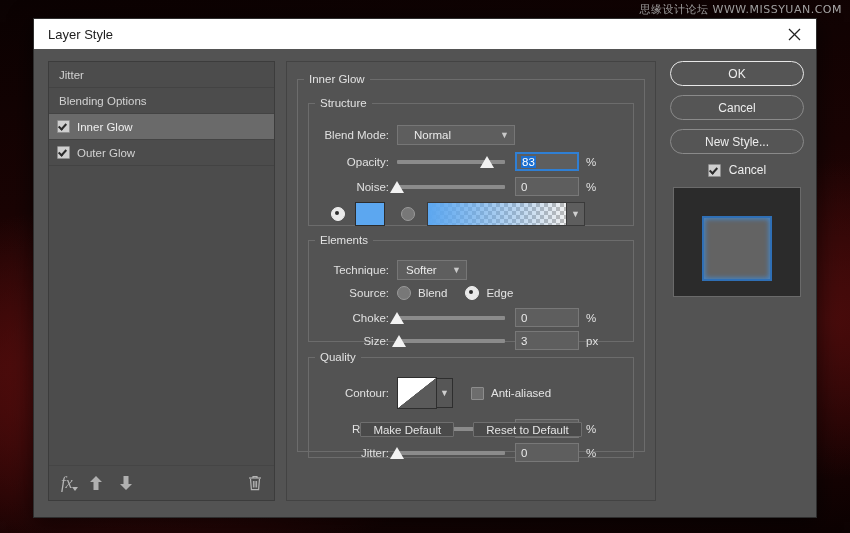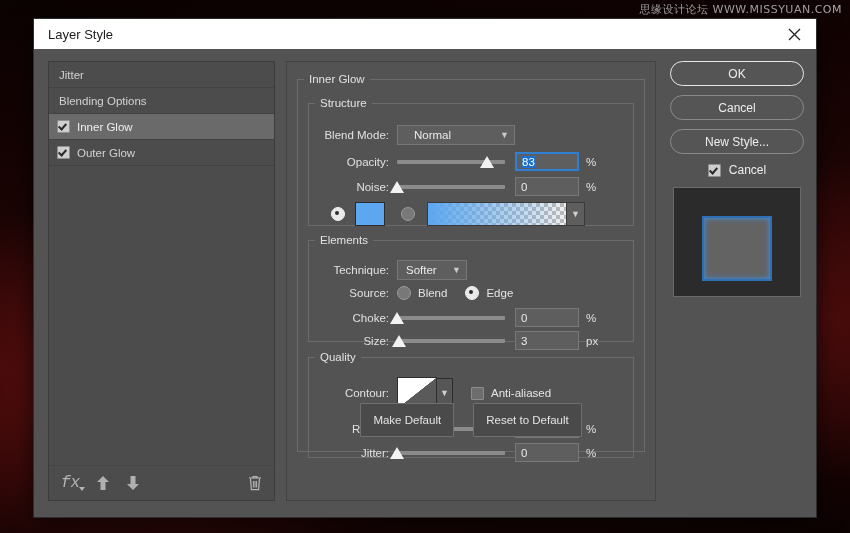--- a/index.html
+++ b/index.html
@@ -141,21 +141,21 @@
     position: relative;
   }
   .footer-icon {
     color: #b5b5b5;
     cursor: pointer;
     display: flex;
     align-items: center;
     justify-content: center;
   }
   #fx-icon {
-    font-family: Liberation Mono, monospace;
+    font-family: Liberation Serif, serif;
     font-style: italic;
     font-size: 16px;
     position: relative;
     line-height: 1;
   }
   #fx-icon::after {
     content: "";
     position: absolute;
     right: -5px;
     bottom: 0px;
@@ -443,21 +443,21 @@
     position: absolute;
     left: 0;
     right: 0;
     bottom: 14px;
     display: flex;
     justify-content: center;
     gap: 19px;
   }
   .def-btn {
     min-width: 94px;
-    height: 34px;
+    height: 15px;
     background: #4a4a4a;
     border: 1px solid #6f6f6f;
     color: #e4e4e4;
     font-size: 11.5px;
     display: flex;
     align-items: center;
     justify-content: center;
     padding: 0 12px;
     box-sizing: border-box;
     cursor: pointer;

